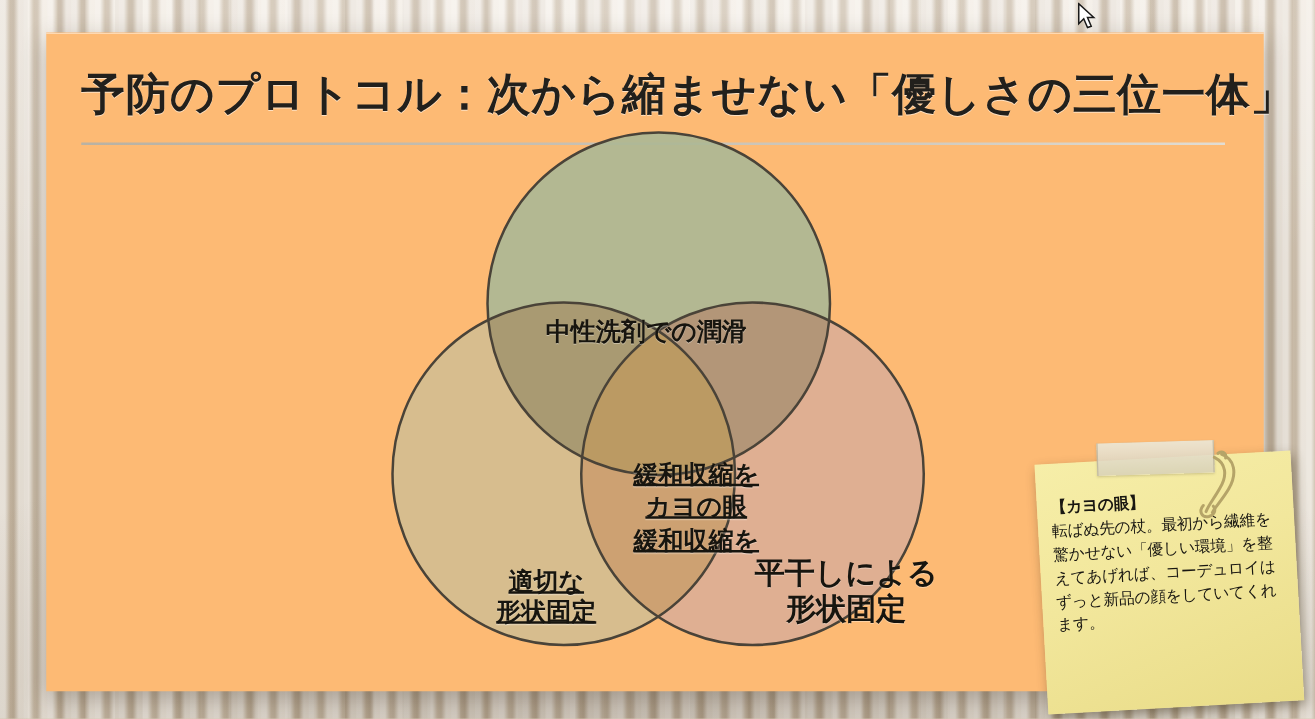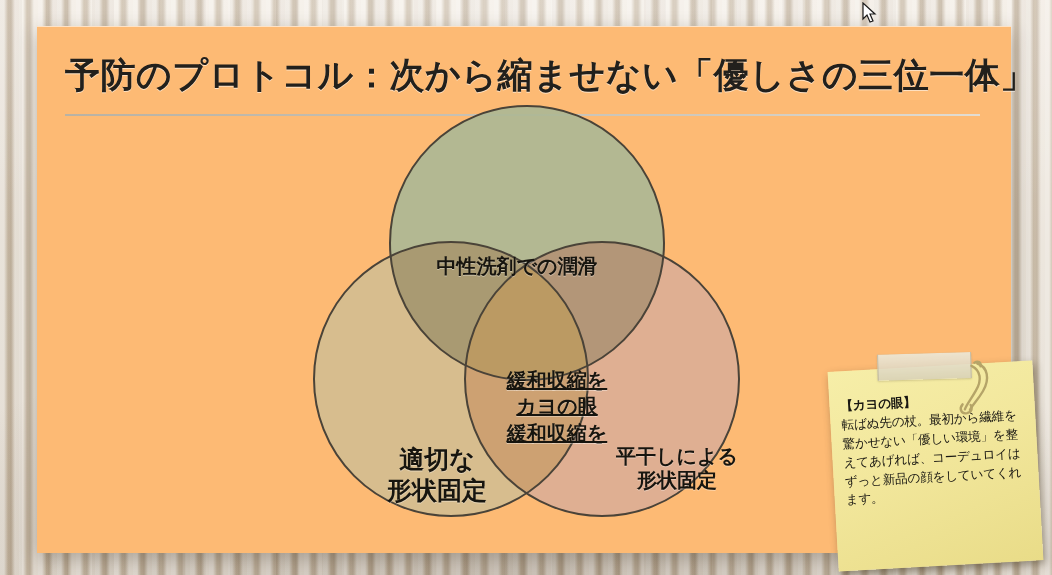--- a/index.html
+++ b/index.html
@@ -59,22 +59,22 @@
   #venn{position:absolute;left:0;top:0;width:974px;height:527px;}
 
   .venn-label{
     position:absolute;text-align:center;color:#17150f;
     font-weight:700;line-height:1.22;
     text-shadow:0 1px 0 rgba(255,255,255,.35);
     pointer-events:none;
     margin-top:38px;
   }
   #lbl-top{left:340px;top:190px;width:280px;font-size:20px;}
-  #lbl-left{left:310px;top:380px;width:180px;font-size:25px;}
-  #lbl-right{left:530px;top:380px;width:220px;font-size:20px;text-align:center;}
+  #lbl-left{left:310px;top:390px;width:180px;font-size:20px;text-decoration:underline;}
+  #lbl-right{left:530px;top:380px;width:220px;font-size:24px;text-align:center;}
   #lbl-center{left:410px;top:303px;width:220px;font-size:20px;line-height:1.32;text-decoration:underline;}
 
   
   #sticky{
     position:absolute;left:833px;top:366px;width:205px;height:200px;
     transform:rotate(-3.2deg);
     background:linear-gradient(160deg,#f6eea8 0%,#f2e79c 45%,#e9dc88 100%);
     box-shadow:2px 4px 9px rgba(60,48,24,.45);
   }
   #sticky-text{

